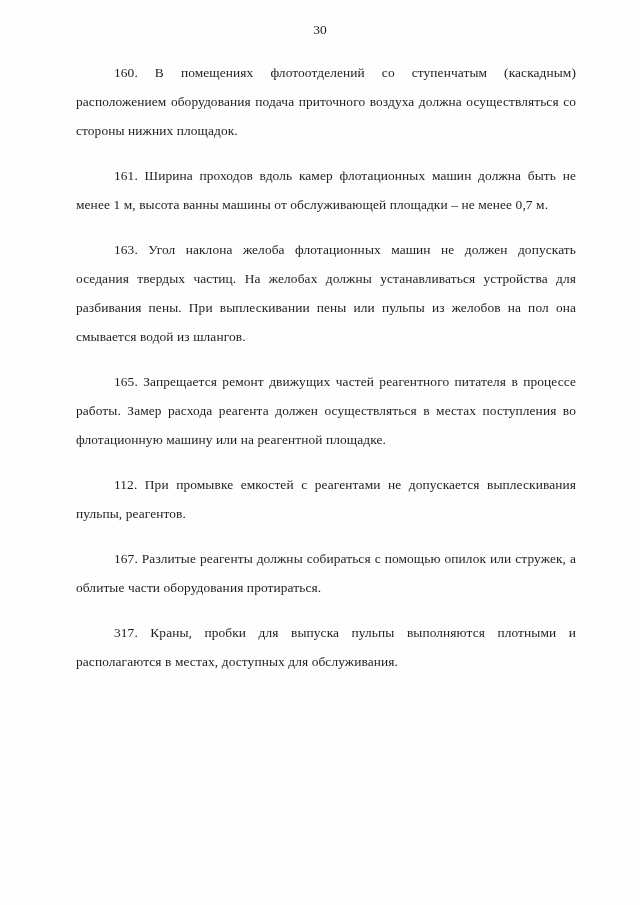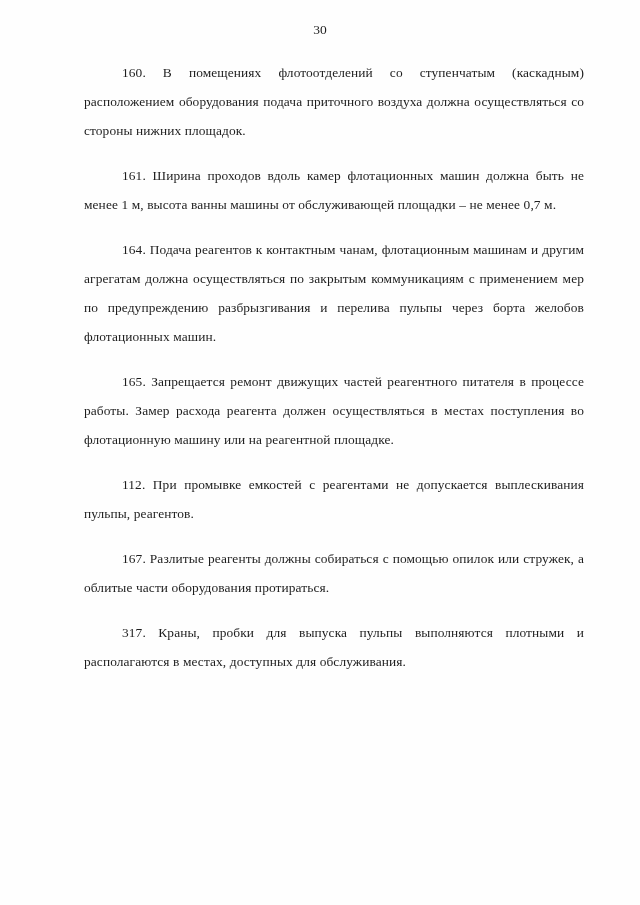--- a/index.html
+++ b/index.html
@@ -29,21 +29,21 @@
     left: 0;
     width: 640px;
     text-align: center;
     font-size: 13.5px;
     font-family: "Liberation Serif", serif;
     color: #1d1d1d;
   }
   .body-text {
     position: absolute;
     top: 58px;
-    left: 84px;
+    left: 76px;
     width: 500px;
   }
   p.para {
     margin: 0 0 0 0;
     font-size: 13.4px;
     line-height: 29px;
     text-align: justify;
     text-indent: 38px;
     color: #1d1d1d;
     letter-spacing: 0.1px;
@@ -60,20 +60,20 @@
 </head>
 <body>
 
 <div class="page">
 
   <div class="page-number">30</div>
 
   <div class="body-text">
     <p class="para last-line-left">160. В помещениях флотоотделений со ступенчатым (каскадным) расположением оборудования подача приточного воздуха должна осуществляться со стороны нижних площадок.</p>
     <p class="para last-line-left">161. Ширина проходов вдоль камер флотационных машин должна быть не менее 1 м, высота ванны машины от обслуживающей площадки – не менее 0,7 м.</p>
-    <p class="para last-line-left">164. Подача реагентов к контактным чанам, флотационным машинам и другим агрегатам должна осуществляться по закрытым коммуникациям с применением мер по предупреждению разбрызгивания и перелива пульпы через борта желобов флотационных машин.</p>
+    <p class="para last-line-left">163. Угол наклона желоба флотационных машин не должен допускать оседания твердых частиц. На желобах должны устанавливаться устройства для разбивания пены. При выплескивании пены или пульпы из желобов на пол она смывается водой из шлангов.</p>
     <p class="para last-line-left">165. Запрещается ремонт движущих частей реагентного питателя в процессе работы. Замер расхода реагента должен осуществляться в местах поступления во флотационную машину или на реагентной площадке.</p>
     <p class="para last-line-left">112. При промывке емкостей с реагентами не допускается выплескивания пульпы, реагентов.</p>
     <p class="para last-line-left">167. Разлитые реагенты должны собираться с помощью опилок или стружек, а облитые части оборудования протираться.</p>
     <p class="para last-line-left">317. Краны, пробки для выпуска пульпы выполняются плотными и располагаются в местах, доступных для обслуживания.</p>
   </div>
 
 </div>
 
 </body></html>

